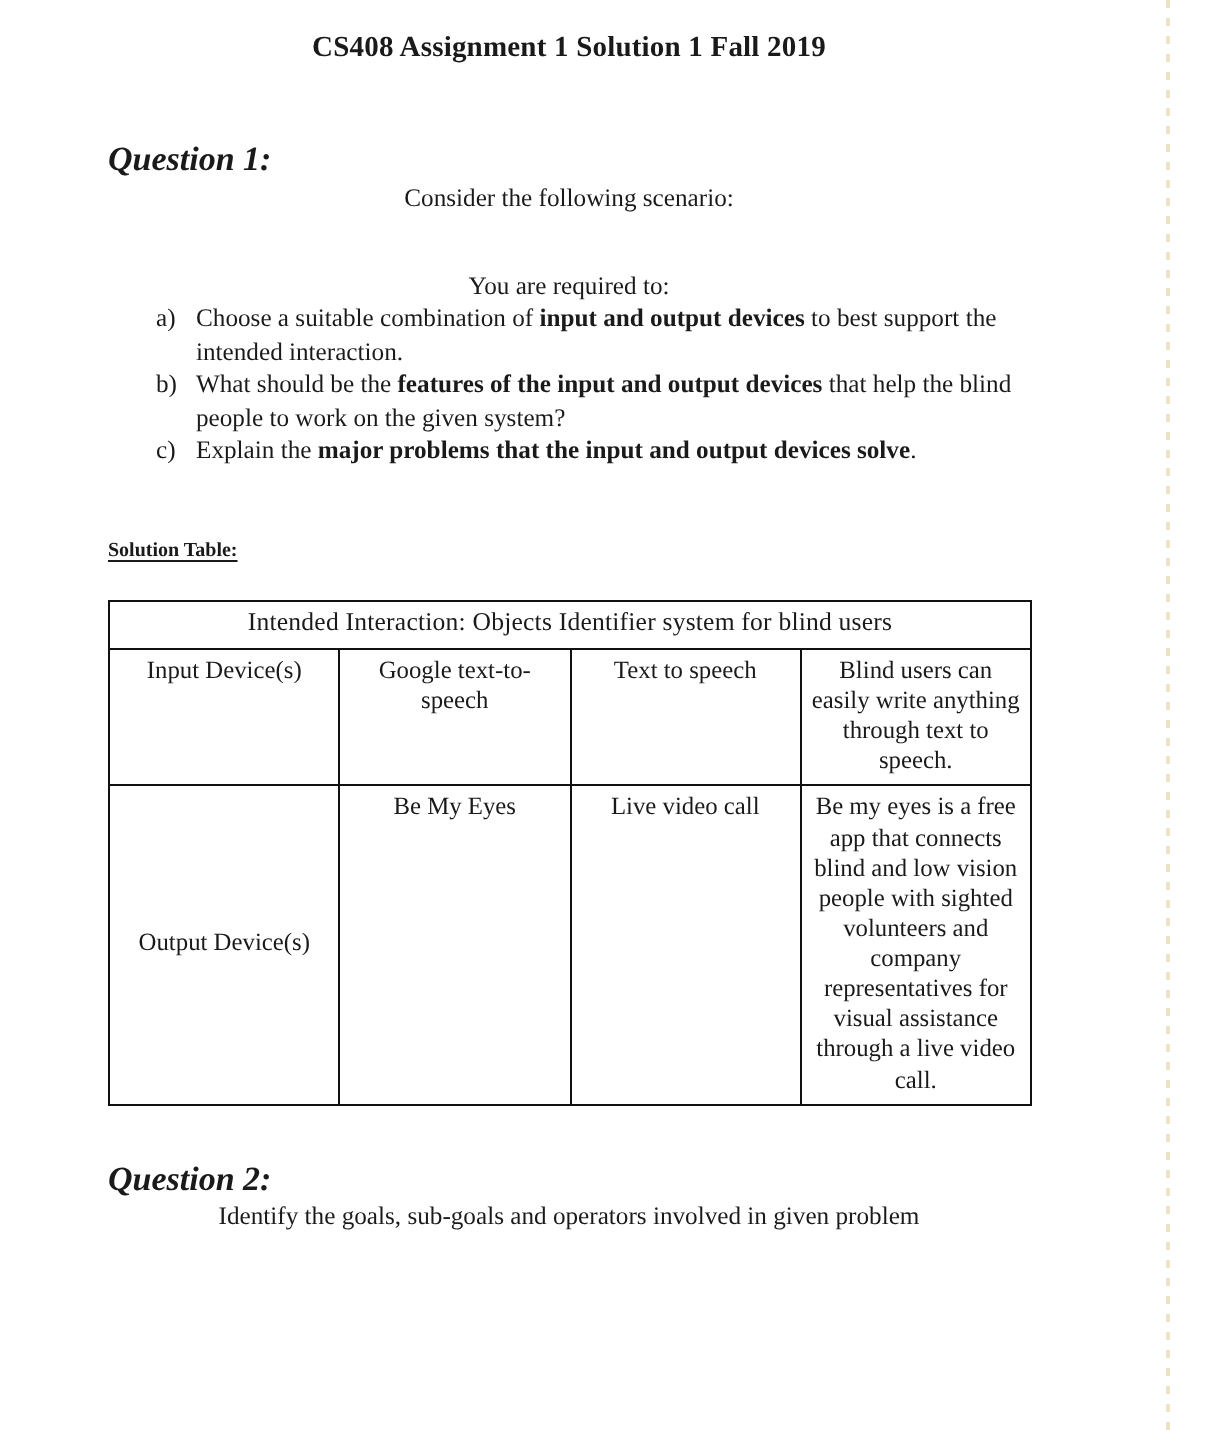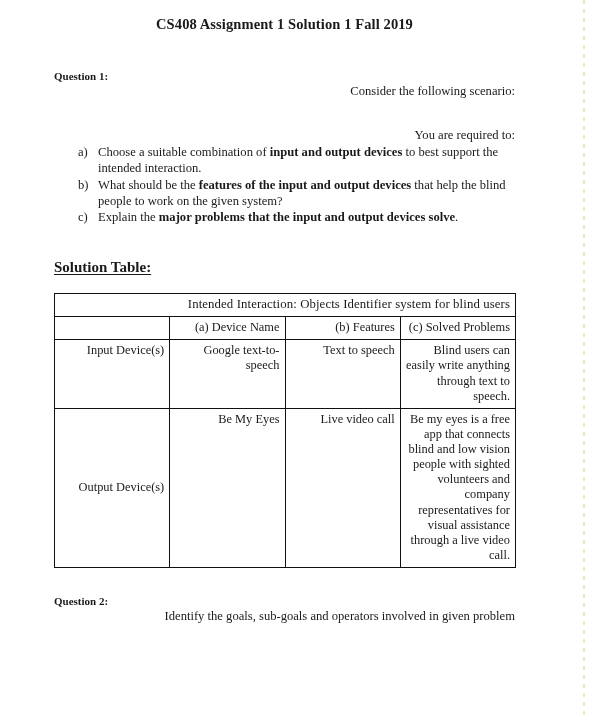--- a/index.html
+++ b/index.html
@@ -52,30 +52,31 @@
     text-align: center;
     font-weight: bold;
     font-size: 14.5px;
     letter-spacing: 0.1px;
     margin: 0;
     padding-top: 16px;
   }
 
   .q-heading {
     font-weight: bold;
-    font-size: 11px;
+    font-size: 17px;
     margin: 0;
     line-height: 1.28;
+    font-style: italic;
   }
 
   .para {
     font-size: 12.6px;
     line-height: 1.30;
     margin: 0;
-    text-align: right;
+    text-align: center;
   }
 
   .bold-quote {
     font-weight: bold;
     font-size: 12.6px;
     line-height: 1.33;
     margin: 0;
   }
   .spacer-md { height: 14px; }
   .spacer-lg { height: 18px; }
@@ -96,21 +97,21 @@
     position: absolute;
     left: 24px;
     top: 0;
     width: 20px;
   }
 
   b, strong { font-weight: bold; }
 
   .underline-head {
     font-weight: bold;
-    font-size: 15px;
+    font-size: 10px;
     text-decoration: underline;
     text-underline-offset: 2px;
     margin: 0;
     display: inline-block;
   }
 
   
   table.solution-table {
     border-collapse: collapse;
     width: 462px;
@@ -118,21 +119,21 @@
     table-layout: fixed;
     margin: 0;
   }
   table.solution-table td,
   table.solution-table th {
     border: 1px solid #111111;
     vertical-align: top;
     padding: 3px 5px 4px 5px;
     line-height: 1.22;
     font-weight: normal;
-    text-align: right;
+    text-align: center;
   }
   td.tbl-title {
     font-weight: bold;
     font-size: 12.8px;
     padding: 4px 6px 5px 7px;
     letter-spacing: 0.1px;
   }
   .col-a { width: 70px; }
   .col-b { width: 67px; }
   .col-c { width: 60px; }
@@ -191,26 +192,20 @@
     <div>
       <span class="underline-head">Solution Table:</span>
     </div>
 
     <div class="spacer-md" style="height:17px"></div>
 
     <table class="solution-table">
       <tbody>
         <tr>
           <td class="tbl-title" colspan="4">Intended Interaction:  Objects Identifier system for blind users</td>
-        </tr>
-        <tr>
-          <td class="col-a"></td>
-          <td class="col-b">(a) Device Name</td>
-          <td class="col-c">(b) Features</td>
-          <td class="col-d">(c) Solved Problems</td>
         </tr>
         <tr class="row-input">
           <td class="row-label">Input Device(s)</td>
           <td class="cell-mid">Google text-to-speech</td>
           <td class="cell-mid">Text to speech</td>
           <td class="cell-desc" style="vertical-align:top">Blind users can easily write anything through text to speech.</td>
         </tr>
         <tr class="row-output">
           <td class="row-label mid">Output Device(s)</td>
           <td class="cell-mid">Be My Eyes</td>

